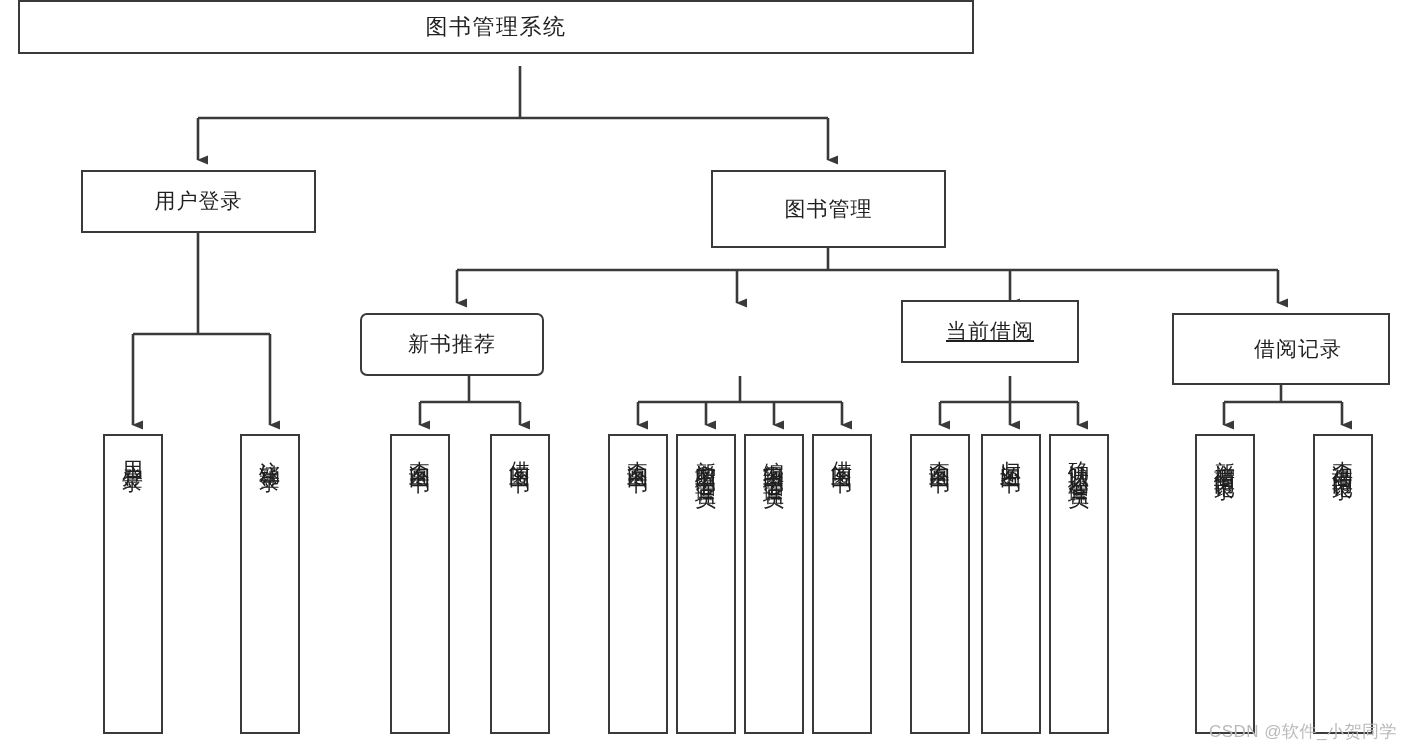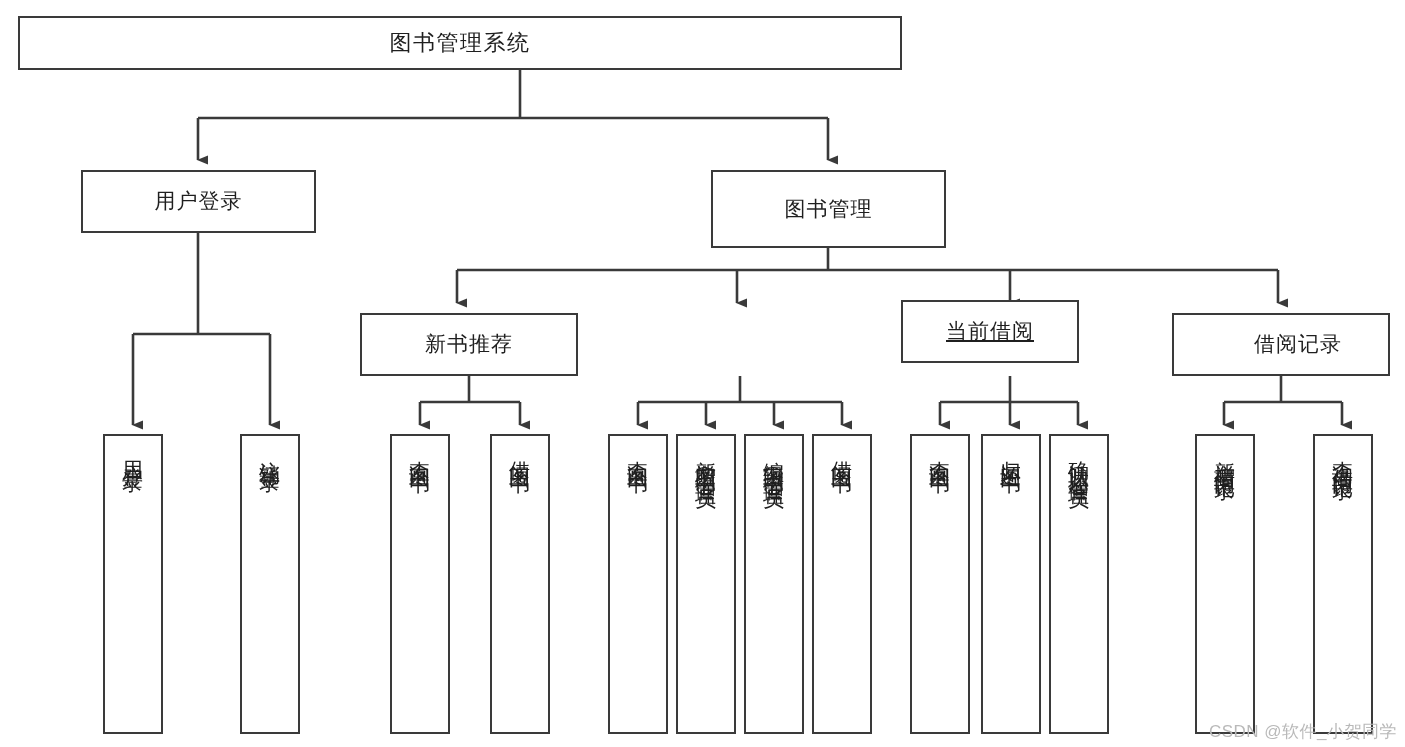--- a/index.html
+++ b/index.html
@@ -119,42 +119,42 @@
       <path d="M1010,402 L1010,425" marker-end="url(#arw)"></path>
       <path d="M1078,402 L1078,425" marker-end="url(#arw)"></path>
 
       <path d="M1281,376 L1281,402"></path>
       <path d="M1224,402 L1342,402"></path>
       <path d="M1224,402 L1224,425" marker-end="url(#arw)"></path>
       <path d="M1342,402 L1342,425" marker-end="url(#arw)"></path>
     </g>
   </svg>
 
-  <div class="node h root" style="left:18px;top:16px;width:884px;height:54px;">
+  <div class="node h root" style="left:18px;top:0;width:956px;height:54px;">
     <span>图书管理系统</span>
   </div>
 
   <div class="node h" style="left:81px;top:170px;width:235px;height:63px;">
     <span>用户登录</span>
   </div>
 
   <div class="node h" style="left:711px;top:170px;width:235px;height:78px;">
     <span>图书管理</span>
   </div>
 
-  <div class="node h" style="left:360px;top:313px;width:218px;height:63px;">
+  <div class="node h" style="left:360px;top:313px;width:184px;height:63px;border-radius:7px;">
     <span>新书推荐</span>
   </div>
 
 
   <div class="node h" style="left:901px;top:300px;width:178px;height:63px;text-decoration:underline;">
     <span>当前借阅</span>
   </div>
 
-  <div class="node h" style="left:1172px;top:313px;width:218px;height:63px;padding-left:40px;">
+  <div class="node h" style="left:1172px;top:313px;width:218px;height:72px;padding-left:40px;">
     <span>借阅记录</span>
   </div>
 
   <div class="node v" style="left:103px;top:434px;width:60px;height:300px;">
     <span class="vtext">用户登录</span>
   </div>
 
   <div class="node v" style="left:240px;top:434px;width:60px;height:300px;">
     <span class="vtext">注销登录</span>
   </div>

